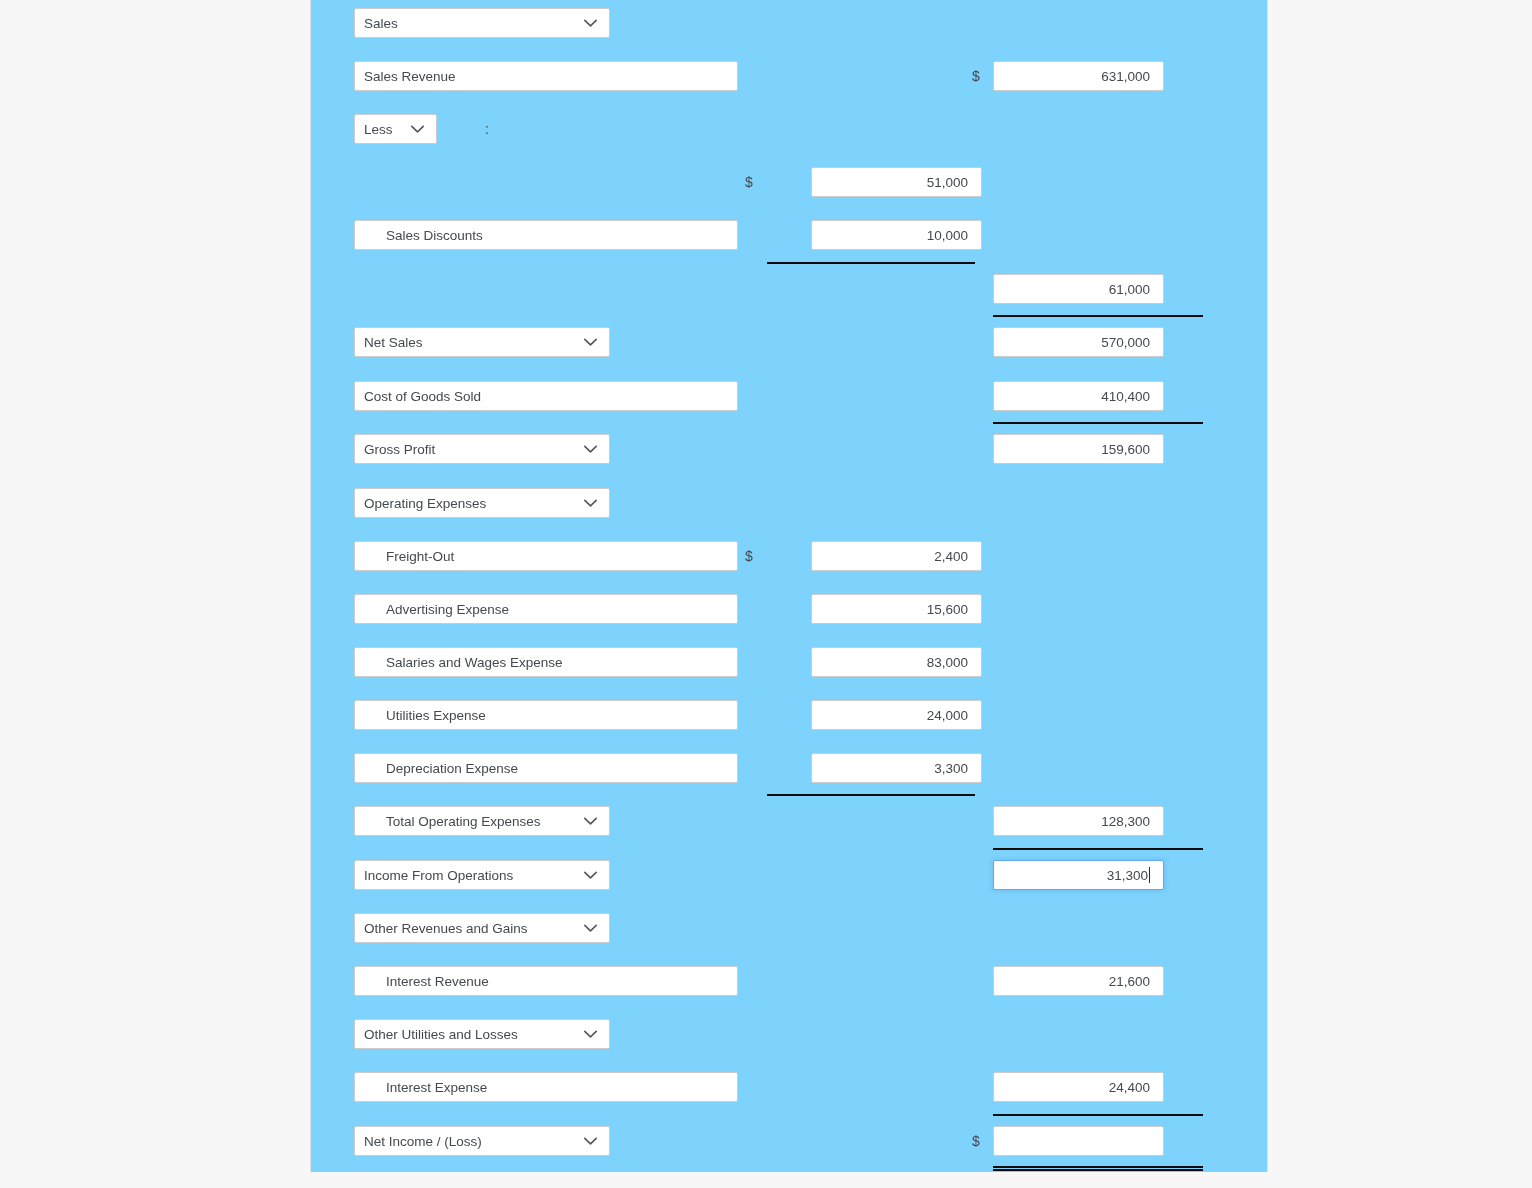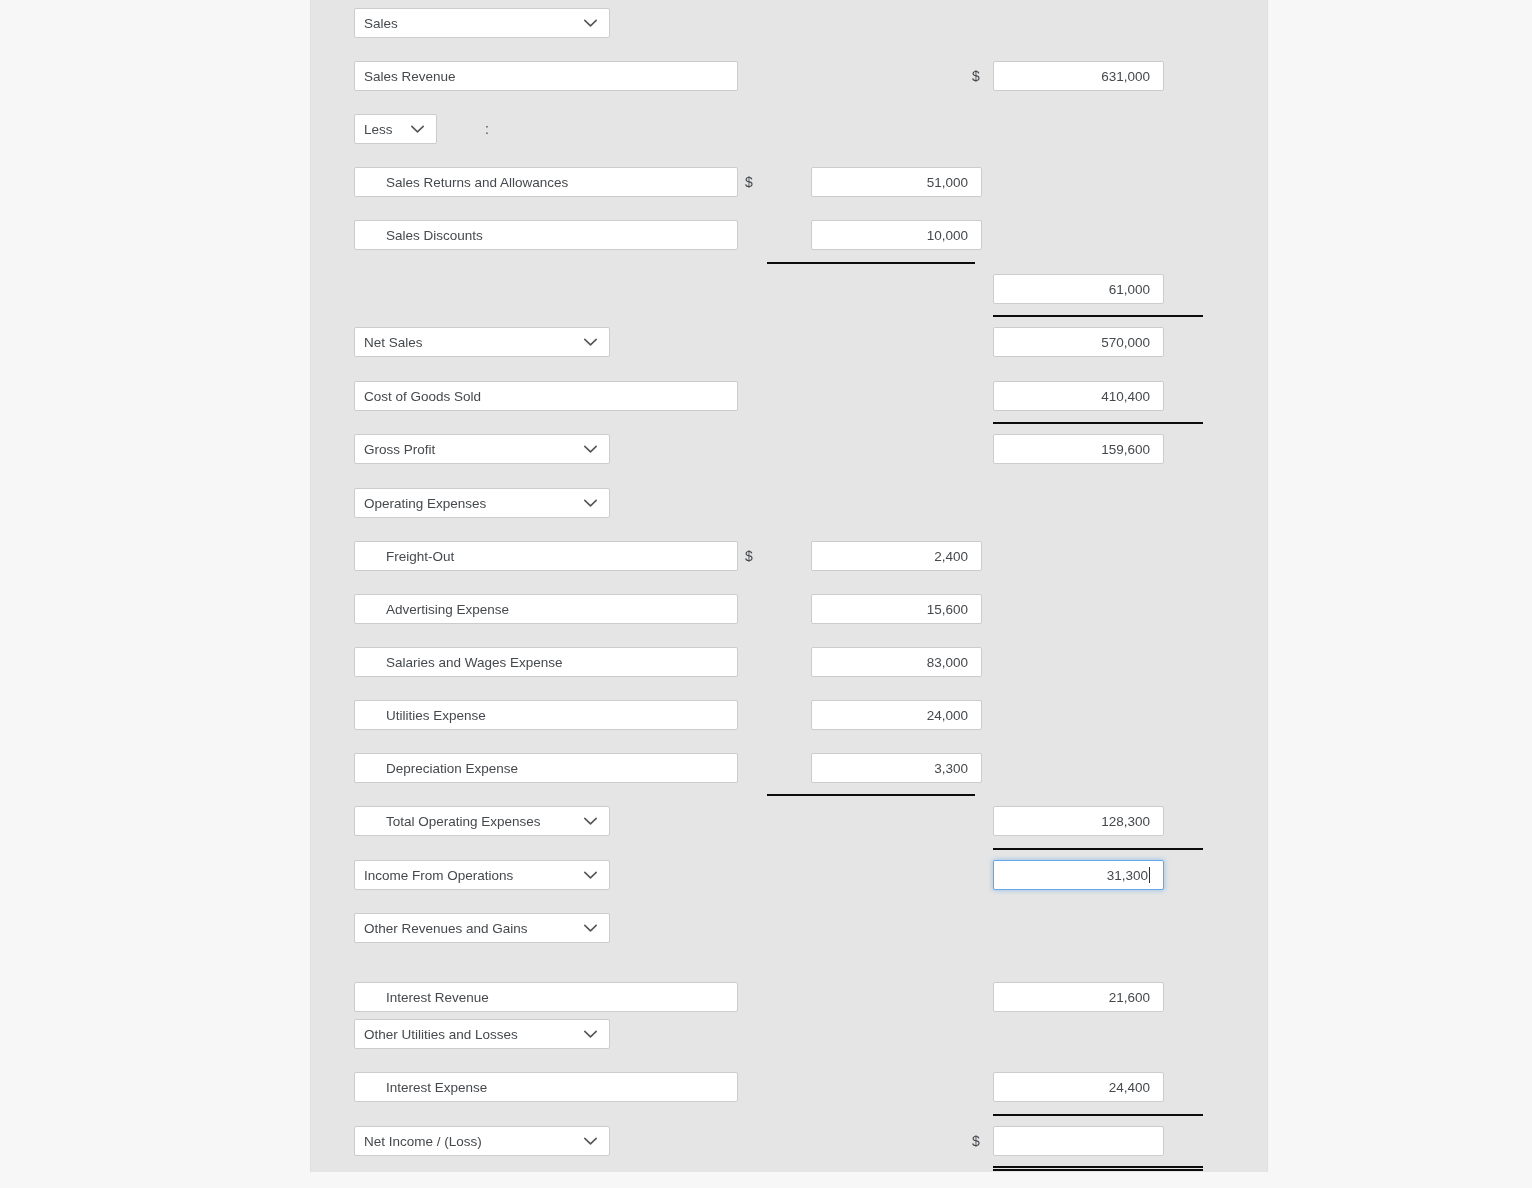--- a/index.html
+++ b/index.html
@@ -20,21 +20,21 @@
     height: 1188px;
   }
 
   
   .panel {
     position: absolute;
     left: 310px;
     top: 0;
     width: 958px;
     height: 1172px;
-    background: #e5e5e5;
+    background: #7dd3fc;
     border-left: 1px solid #e0e0e0;
     border-right: 1px solid #e0e0e0;
     box-sizing: border-box;
   }
 
   
   .stmt {
     position: absolute;
     left: 0;
     top: 0;
@@ -217,25 +217,20 @@
             <div class="fld fld-sel fld-sel-sm">
               <span>Less</span>
               <svg class="chev" viewBox="0 0 20 20">
                 <path d="M4 7.2 L10 13 L16 7.2" fill="none" stroke="#56595c" stroke-width="1.7" stroke-linecap="round" stroke-linejoin="round"></path>
               </svg>
             </div>
             <div class="colon">:</div>
           </div>
         </div>
         <div class="row" style="top: 167px;">
-          <div class="c-label">
-            <div class="fld fld-text indent">
-              <span>Sales Returns and Allowances</span>
-            </div>
-          </div>
           <div class="dollar dollar-mid">$</div>
           <div class="c-mid">
             <div class="fld fld-num">
               <span>51,000</span>
             </div>
           </div>
         </div>
         <div class="row" style="top: 220px; text-align: center;">
           <div class="c-label">
             <div class="fld fld-text indent">
@@ -402,21 +397,21 @@
         <div class="row" style="top: 913px;">
           <div class="c-label">
             <div class="fld fld-sel">
               <span>Other Revenues and Gains</span>
               <svg class="chev" viewBox="0 0 20 20">
                 <path d="M4 7.2 L10 13 L16 7.2" fill="none" stroke="#56595c" stroke-width="1.7" stroke-linecap="round" stroke-linejoin="round"></path>
               </svg>
             </div>
           </div>
         </div>
-        <div class="row" style="top: 966px; margin-top: 16px;">
+        <div class="row" style="top: 966px;">
           <div class="c-label">
             <div class="fld fld-text indent">
               <span>Interest Revenue</span>
             </div>
           </div>
           <div class="c-right">
             <div class="fld fld-num">
               <span>21,600</span>
             </div>
           </div>

